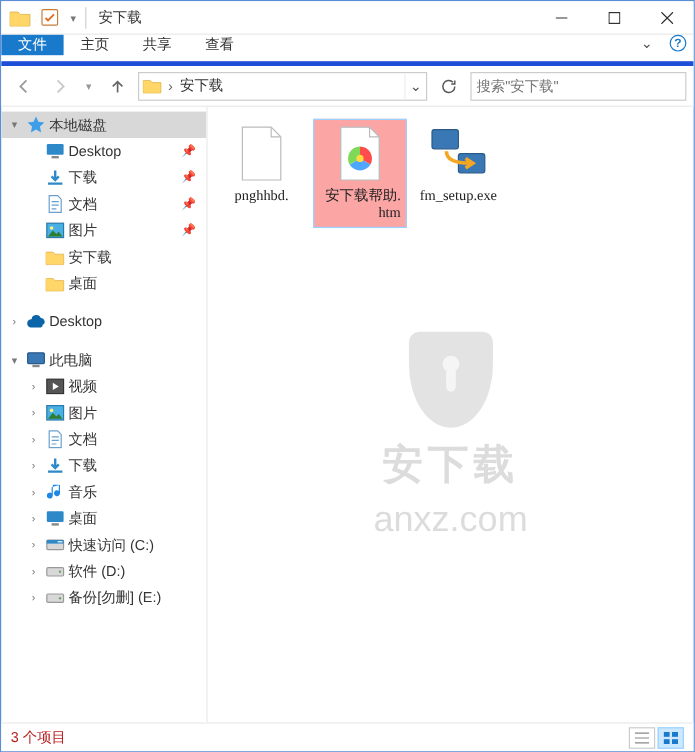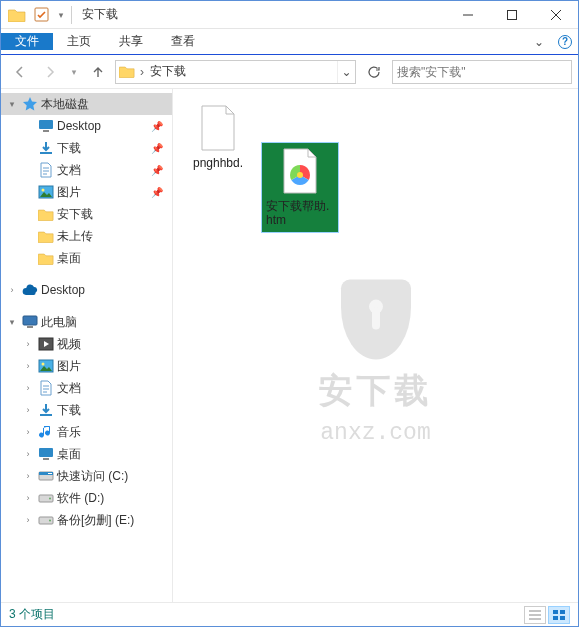--- a/index.html
+++ b/index.html
@@ -8,21 +8,21 @@
 
 .titlebar { height: 28px; display: flex; align-items: center; background: #fff; border-bottom: 1px solid #e5e5e5; }
 .qat { display: flex; align-items: center; padding-left: 6px; gap: 4px; }
 .qat-icon { width: 20px; height: 20px; display: flex; align-items: center; justify-content: center; }
 .titlebar .sep { width: 1px; height: 18px; background: #d0d0d0; margin: 0 4px; }
 .title-text { flex: 1; padding-left: 6px; color: #333; }
 .win-controls { display: flex; }
 .win-btn { width: 44px; height: 28px; display: flex; align-items: center; justify-content: center; color: #333; }
 
 
-.ribbon { height: 26px; display: flex; align-items: center; background: #fff; border-bottom: 1px solid #1d4ed8; }
+.ribbon { height: 26px; display: flex; align-items: flex-start; background: #fff; border-bottom: 4px solid #1d4ed8; }
 .ribbon-tab { padding: 0 14px; display: flex; align-items: center; color: #333; }
 .ribbon-tab.file { background: #1979ca; color: #fff; }
 .ribbon-spacer { flex: 1; }
 .ribbon-ctrl { width: 26px; display: flex; align-items: center; justify-content: center; color: #555; }
 .help-icon { color: #1979ca; font-weight: bold; border: 1px solid #1979ca; border-radius: 50%; width: 14px; height: 14px; display: flex; align-items: center; justify-content: center; font-size: 10px; }
 
 
 .navbar { height: 34px; display: flex; align-items: center; padding: 4px 6px; gap: 4px; background: #fff; border-bottom: 1px solid #eaeaea; }
 .nav-arrow { width: 26px; height: 26px; display: flex; align-items: center; justify-content: center; color: #888; border-radius: 2px; }
 .nav-arrow.disabled { color: #bbb; }
@@ -43,37 +43,37 @@
 .tree-item { display: flex; align-items: center; height: 22px; padding-left: 4px; gap: 2px; color: #333; white-space: nowrap; }
 .tree-item.selected { background: #d8d8d8; }
 .tree-item .expander { width: 14px; height: 14px; display: flex; align-items: center; justify-content: center; color: #777; font-size: 9px; }
 .tree-item .icon { width: 18px; height: 18px; display: flex; align-items: center; justify-content: center; }
 .tree-item .pin { margin-left: auto; margin-right: 8px; color: #7a7a7a; font-size: 10px; }
 .tree-spacer { height: 10px; }
 .indent-1 { padding-left: 20px; text-align: center; }
 
 
 .file-item { width: 78px; display: flex; flex-direction: column; align-items: center; padding: 4px; gap: 4px; border: 1px solid transparent; }
-.file-item.selected { background: #15803d; border: 1px solid #99d1ff; margin-top: 43px; }
+.file-item.selected { background: #fca5a5; border: 1px solid #99d1ff; }
 .file-thumb { width: 48px; height: 48px; display: flex; align-items: center; justify-content: center; }
-.file-label { text-align: left; font-size: 12px; color: #222; line-height: 1.2; word-break: break-all; }
-
-
-.statusbar { position: absolute; bottom: 0; left: 0; right: 0; height: 24px; border-top: 1px solid #eaeaea; display: flex; align-items: center; padding: 0 8px; color: #0f766e; background: #fff; }
+.file-label { text-align: right; font-size: 12px; color: #222; line-height: 1.2; word-break: break-all; font-family: Liberation Serif, serif; }
+
+
+.statusbar { position: absolute; bottom: 0; left: 0; right: 0; height: 24px; border-top: 1px solid #eaeaea; display: flex; align-items: center; padding: 0 8px; color: #b91c1c; background: #fff; }
 .statusbar .views { margin-left: auto; display: flex; gap: 2px; }
 .view-btn { width: 22px; height: 18px; border: 1px solid #ccc; display: flex; align-items: center; justify-content: center; font-size: 10px; color: #666; }
 .view-btn.active { background: #cce8ff; border-color: #99d1ff; color: #1979ca; }
 
 
 .watermark { position: absolute; left: 50%; top: 50%; transform: translate(-50%, -40%); text-align: center; color: #dcdcdc; pointer-events: none; z-index: 0; }
 .watermark .shield { width: 70px; height: 80px; margin: 0 auto 8px; background: #e3e3e3; border-radius: 10px 10px 40px 40px / 10px 10px 60px 60px; position: relative; }
 .watermark .shield::after { content: ""; position: absolute; left: 50%; top: 28px; transform: translateX(-50%); width: 8px; height: 22px; background: #f5f5f5; border-radius: 4px; }
 .watermark .shield::before { content: ""; position: absolute; left: 50%; top: 20px; transform: translateX(-50%); width: 14px; height: 14px; background: #f5f5f5; border-radius: 50%; }
 .watermark .wm-cn { font-size: 34px; font-weight: 600; letter-spacing: 4px; color: #dcdcdc; }
-.watermark .wm-en { font-size: 23px; color: #dcdcdc; margin-top: 6px; font-family: Liberation Mono, monospace; }
+.watermark .wm-en { font-size: 30px; color: #dcdcdc; margin-top: 6px; }
 
 svg { display: block; }
 </style>
 </head>
 <body>
 
 <div class="titlebar">
   <div class="qat">
     <div class="qat-icon">
       <svg width="18" height="14" viewBox="0 0 18 14">
@@ -218,29 +218,20 @@
           <span class="pin">📌</span>
         </div>
         <div class="tree-item indent-1">
           <span class="expander"></span>
           <span class="icon">
             <svg width="16" height="13" viewBox="0 0 18 14">
               <path d="M1 2h6l2 2h8v9a1 1 0 0 1-1 1H1a1 1 0 0 1-1-1V3a1 1 0 0 1 1-1z" fill="#ffd667" stroke="#d9a93a" stroke-width="0.6"></path>
             </svg>
           </span>
           <span>安下载</span>
-        </div>
-        <div class="tree-item indent-1">
-          <span class="expander"></span>
-          <span class="icon">
-            <svg width="16" height="13" viewBox="0 0 18 14">
-              <path d="M1 2h6l2 2h8v9a1 1 0 0 1-1 1H1a1 1 0 0 1-1-1V3a1 1 0 0 1 1-1z" fill="#ffd667" stroke="#d9a93a" stroke-width="0.6"></path>
-            </svg>
-          </span>
-          <span>未上传</span>
         </div>
         <div class="tree-item indent-1">
           <span class="expander"></span>
           <span class="icon">
             <svg width="16" height="13" viewBox="0 0 18 14">
               <path d="M1 2h6l2 2h8v9a1 1 0 0 1-1 1H1a1 1 0 0 1-1-1V3a1 1 0 0 1 1-1z" fill="#ffd667" stroke="#d9a93a" stroke-width="0.6"></path>
             </svg>
           </span>
           <span>桌面</span>
         </div>
@@ -388,20 +379,30 @@
               <g transform="translate(20 28)">
                 <path d="M0 -10 A10 10 0 0 1 8.66 5 L0 0z" fill="#ff4d4d"></path>
                 <path d="M8.66 5 A10 10 0 0 1 -8.66 5 L0 0z" fill="#4da6ff"></path>
                 <path d="M-8.66 5 A10 10 0 0 1 0 -10 L0 0z" fill="#7ed957"></path>
                 <circle r="3" fill="#ffd93d"></circle>
               </g>
             </svg>
           </div>
           <div class="file-label">安下载帮助.htm</div>
         </div>
+        <div class="file-item">
+          <div class="file-thumb">
+            <svg width="48" height="44" viewBox="0 0 48 44">
+              <rect x="2" y="2" width="22" height="16" rx="2" fill="#3a78b5" stroke="#2a5a8a"></rect>
+              <rect x="24" y="22" width="22" height="16" rx="2" fill="#3a78b5" stroke="#2a5a8a"></rect>
+              <path d="M14 20 Q14 30 34 30 M30 26l6 4-6 4" stroke="#f5a623" stroke-width="3" fill="none"></path>
+            </svg>
+          </div>
+          <div class="file-label">fm_setup.exe</div>
+        </div>
       </div>
   </div>
 </div>
 
 <div class="statusbar">
   <span>3 个项目</span>
   <div class="views">
     <div class="view-btn">
       <svg width="12" height="10">
           <path d="M0 1h12M0 5h12M0 9h12" stroke="#888"></path>

